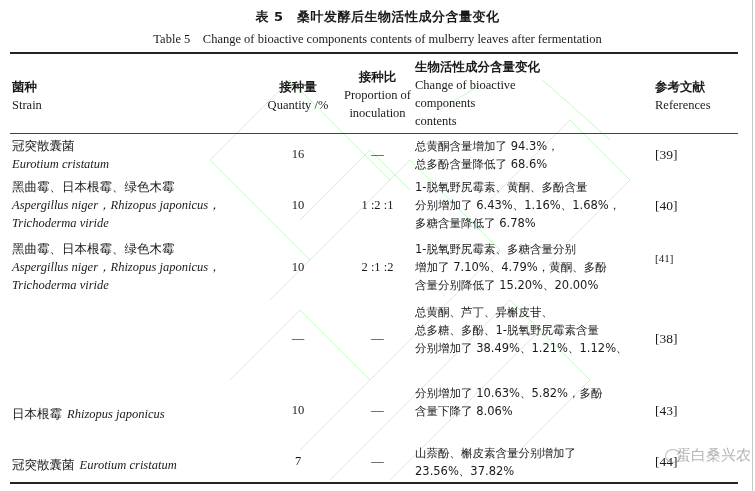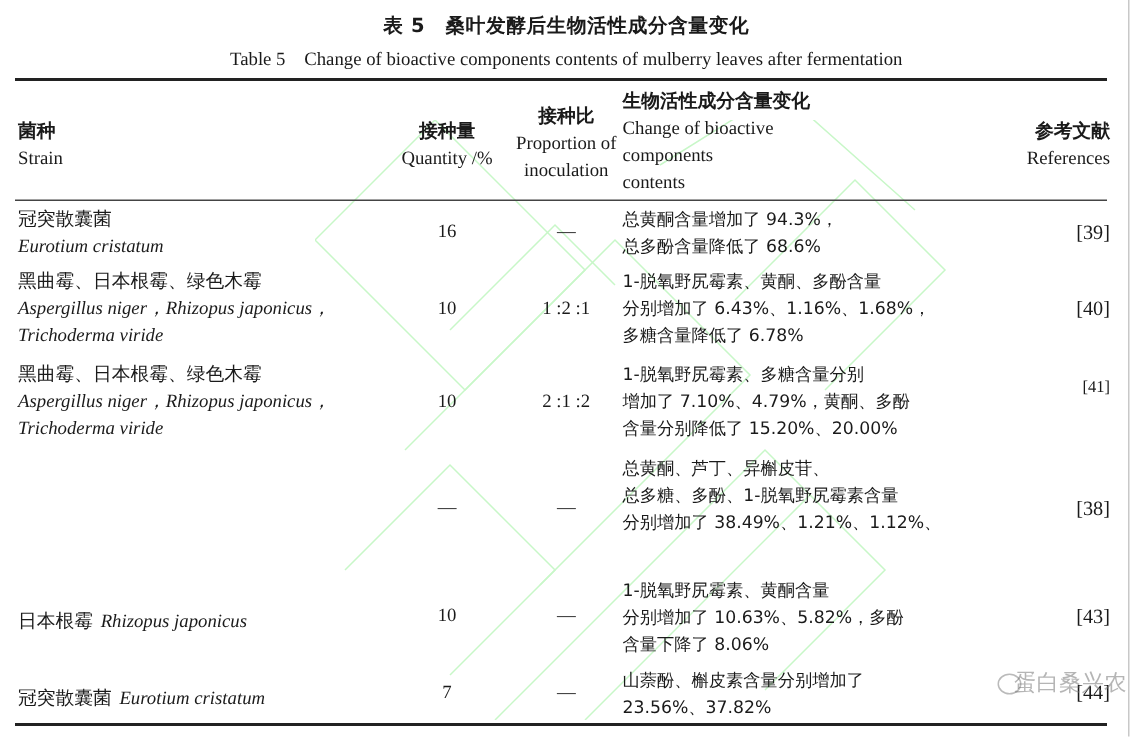--- a/index.html
+++ b/index.html
@@ -13,21 +13,21 @@
   .rule.bot { top:482px; height:1.5px; }
   .hdr, .row { position:absolute; left:10px; width:728px; }
   .cell { position:absolute; }
   .cn { font-family:"DejaVu Sans", sans-serif; font-size:12.5px; line-height:18px; }
   .en { font-family:"Liberation Serif", serif; font-size:12.5px; line-height:18px; }
   .it { font-style:italic; }
   .col-strain { left:2px; width:250px; }
   .col-qty { left:248px; width:80px; text-align:center; }
   .col-prop { left:325px; width:85px; text-align:center; }
   .col-change { left:405px; width:230px; text-align:left; }
-  .col-ref { left:645px; width:85px; text-align:right; }
+  .col-ref { left:645px; width:85px; text-align:left; }
   .txt { font-family:"Liberation Serif", serif; font-size:12.5px; }
   .mix { font-family:"DejaVu Sans", sans-serif; font-size:11.5px; line-height:18px; }
   .watermark { position:absolute; left:210px; top:80px; width:540px; height:400px; pointer-events:none; }
   .wm-text { position:absolute; left:676px; top:446px; font-family:"DejaVu Sans", sans-serif; font-size:15px; color:rgba(120,120,120,0.55); white-space:nowrap; }
   .wm-icon { position:absolute; left:665px; top:449px; width:14px; height:12px; border:1px solid rgba(140,140,140,0.6); border-radius:50%; }
 </style>
 </head>
 <body>
 
 <div class="right-edge"></div>
@@ -136,21 +136,20 @@
 </div>
 
 <div class="row" style="top:384px;height:56px;">
   <div class="cell col-strain" style="top:19px;">
     <span class="cn">日本根霉</span>
     <span class="en it">Rhizopus japonicus</span>
   </div>
   <div class="cell col-qty txt" style="top:19px;">10</div>
   <div class="cell col-prop txt" style="top:19px;">—</div>
   <div class="cell col-change" style="top:0;">
-    <div class="mix">1-脱氧野尻霉素、黄酮含量</div>
     <div class="mix">分别增加了 10.63%、5.82%，多酚</div>
     <div class="mix">含量下降了 8.06%</div>
   </div>
   <div class="cell col-ref txt" style="top:19px;font-size:13.5px;">[43]</div>
 </div>
 
 <div class="row" style="top:444px;height:38px;">
   <div class="cell col-strain" style="top:10px;">
     <span class="cn">冠突散囊菌</span>
     <span class="en it">Eurotium cristatum</span>

